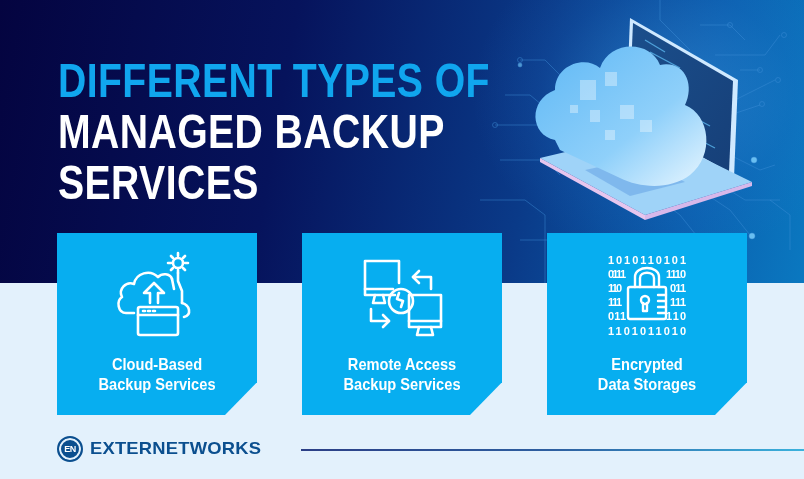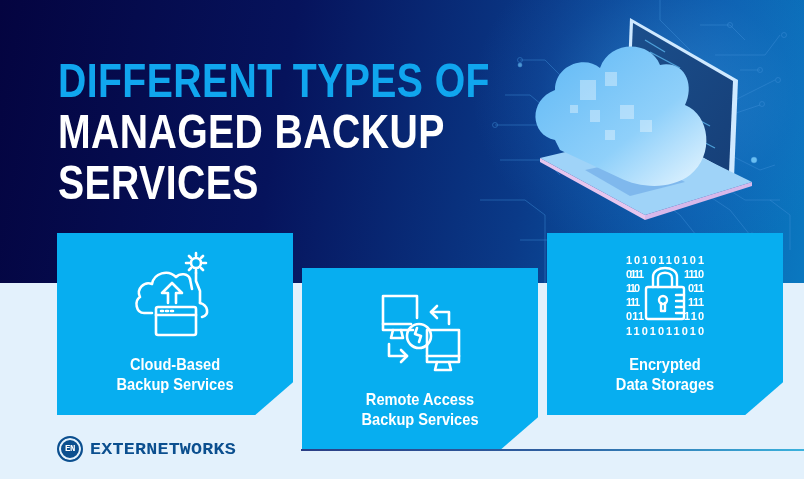--- a/index.html
+++ b/index.html
@@ -31,37 +31,37 @@
     transform-origin: left top;
     transform: scaleX(0.80);
     white-space: nowrap;
   }
   .title .l1 { color: #10a6ee; display: block; }
   .title .l2, .title .l3 { color: #ffffff; display: block; }
 
   .illustration { position: absolute; left: 520px; top: 10px; width: 240px; height: 210px; }
 
   .card {
-    position: absolute; top: 233px; width: 236px; height: 182px;
+    position: absolute; top: 233px; width: 200px; height: 182px;
     background: #07aef0;
     clip-path: polygon(0 0, 100% 0, 100% 82%, 84% 100%, 0 100%);
   }
   .card .icon { position: absolute; left: 50%; top: 18px; transform: translateX(-50%); width: 90px; height: 90px; }
   .card .label {
     position: absolute; left: 0; right: 0; top: 122px;
     text-align: center; color: #ffffff;
     font-weight: 700; font-size: 17px; line-height: 20px;
     transform: scaleX(0.86);
     white-space: nowrap;
   }
   .card-1 { left: 57px; text-decoration: underline; }
-  .card-2 { left: 302px; margin-top: 35px; }
+  .card-2 { left: 302px; }
   .card-3 { left: 547px; }
 
-  .footer-logo { position: absolute; left: 57px; top: 436px; height: 26px; display: flex; align-items: center; font-family: Liberation Mono, monospace; }
+  .footer-logo { position: absolute; left: 57px; top: 436px; height: 26px; display: flex; align-items: center; }
   .logo-badge {
     width: 26px; height: 26px; border-radius: 50%;
     background: #0b4f8f; border: 2px solid #0b4f8f;
     box-shadow: inset 0 0 0 2px #e3f1fc, inset 0 0 0 3px #0b4f8f;
     display: flex; align-items: center; justify-content: center;
     color: #ffffff; font-weight: 700; font-size: 9px; letter-spacing: -0.5px;
   }
   .logo-text {
     margin-left: 7px; color: #0b4f8f; font-weight: 700; font-size: 17px;
     letter-spacing: 0.2px; transform: scaleX(1.08); transform-origin: left center;

